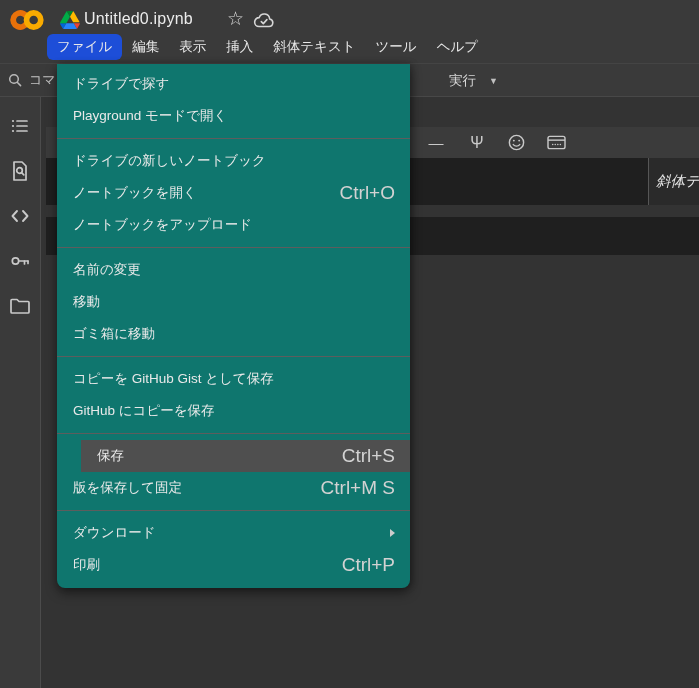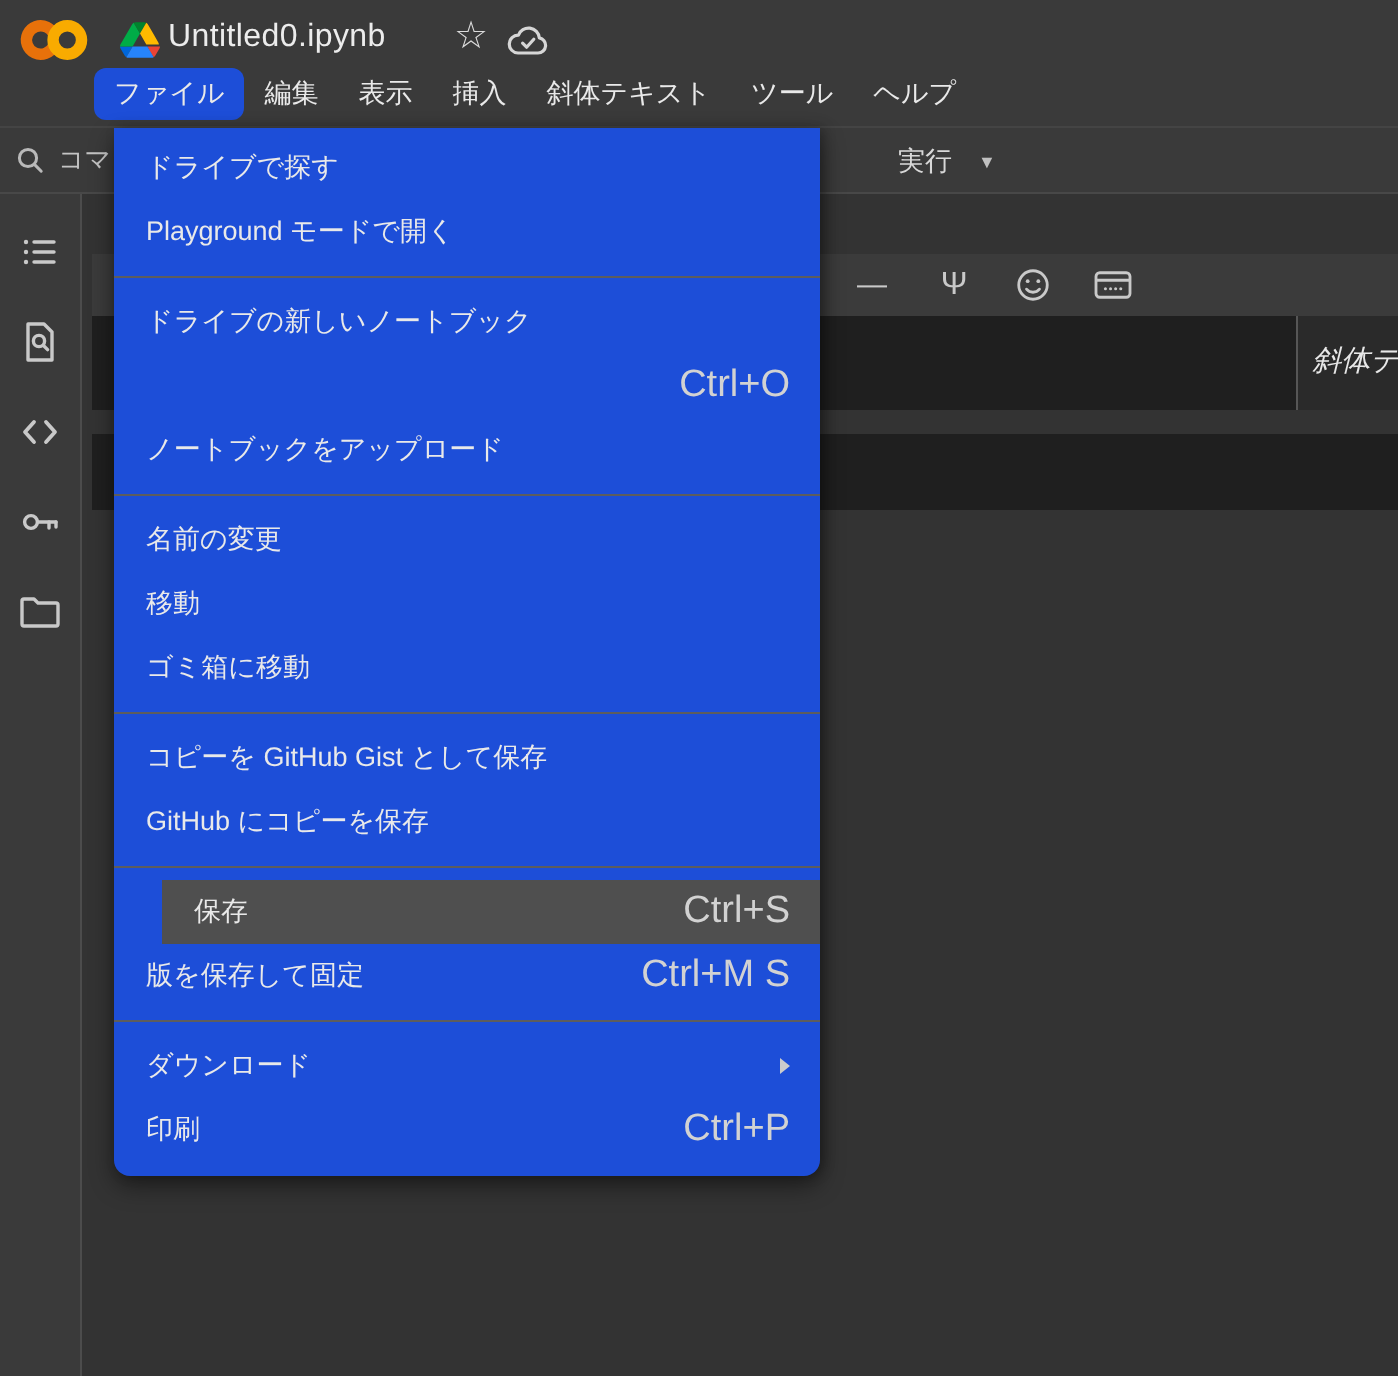--- a/index.html
+++ b/index.html
@@ -36,21 +36,21 @@
   .mdt-icon{position:absolute;top:0;width:26px;height:31px;display:flex;align-items:center;justify-content:center;color:#c9c9c9;}
   .mdt-glyph-minus{font-size:15px;}
   .mdt-glyph-psi{font-size:16px;}
   .cell-editor{position:absolute;left:46px;top:158px;width:602px;height:47px;background:#1f1f1f;}
   .cell-vline{position:absolute;left:648px;top:158px;width:1px;height:47px;background:#565656;}
   .cell-preview{position:absolute;left:649px;top:158px;width:50px;height:47px;background:#2a2a2a;overflow:hidden;}
   .cell-preview em{display:block;padding-left:7px;line-height:47px;font-size:14.5px;font-weight:500;color:#e8e8e8;white-space:nowrap;font-style:italic;}
   .code-cell{position:absolute;left:46px;top:217px;width:653px;height:38px;background:#1f1f1f;}
 
   
-  .menu{position:absolute;left:57px;top:64px;width:353px;background:#1d4ed8;padding:4px 0 7px 0;border-radius:0 0 8px 8px;box-shadow:0 5px 12px rgba(0,0,0,.45),2px 0 6px rgba(0,0,0,.25);z-index:10;box-sizing:border-box;}
+  .menu{position:absolute;left:57px;top:64px;width:353px;background:#0f766e;padding:4px 0 7px 0;border-radius:0 0 8px 8px;box-shadow:0 5px 12px rgba(0,0,0,.45),2px 0 6px rgba(0,0,0,.25);z-index:10;box-sizing:border-box;}
   .mi{height:32px;display:flex;align-items:center;padding:0 15px 0 16px;cursor:pointer;}
   .mi.hl{background:#4f4f4f;margin-left:24px;}
   .mi .lbl{font-size:13.5px;color:#e9e9e9;white-space:nowrap;}
   .mi .sc{margin-left:auto;font-size:19px;color:#d2d2d2;white-space:nowrap;}
   .subarrow{margin-left:auto;width:0;height:0;border-left:5px solid #cccccc;border-top:4px solid transparent;border-bottom:4px solid transparent;}
   .menu-divider{height:1px;background:#5d5d5d;margin:6px 0;}
 </style>
 </head>
 <body>
 
@@ -180,20 +180,21 @@
         <span class="lbl">ドライブで探す</span>
       </div>
       <div class="mi">
         <span class="lbl">Playground モードで開く</span>
       </div>
       <div class="menu-divider"></div>
       <div class="mi">
         <span class="lbl">ドライブの新しいノートブック</span>
       </div>
       <div class="mi">
+        <span class="lbl">ノートブックを開く</span>
         <span class="sc">Ctrl+O</span>
       </div>
       <div class="mi">
         <span class="lbl">ノートブックをアップロード</span>
       </div>
       <div class="menu-divider"></div>
       <div class="mi">
         <span class="lbl">名前の変更</span>
       </div>
       <div class="mi">

